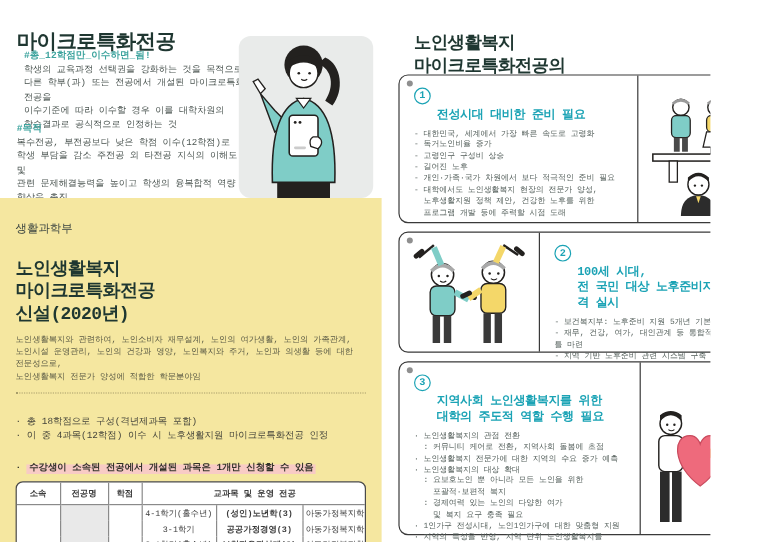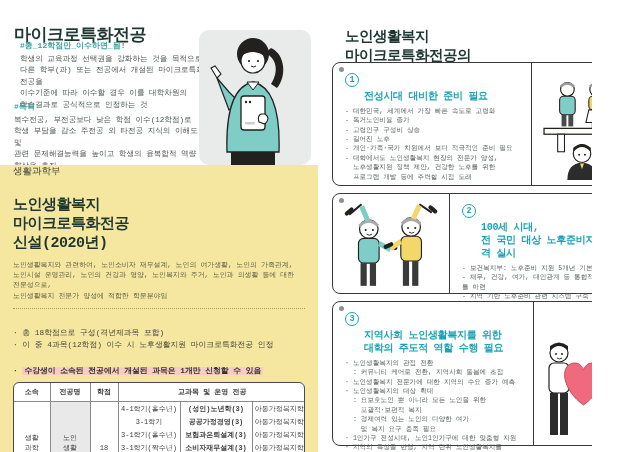--- a/index.html
+++ b/index.html
@@ -10,21 +10,21 @@
   
   .intro{position:absolute;left:0;top:0;width:318px;height:165px;background:#fff;}
   .intro-title{position:absolute;left:14px;top:12px;font-size:17px;font-weight:bold;color:#1f3731;letter-spacing:-0.5px;}
   .hashtag{font-size:8px;font-weight:bold;color:#3da49e;margin:0 0 3px 0;}
   .intro-block1{position:absolute;left:20px;top:40px;width:185px;}
   .intro-block2{position:absolute;left:14px;top:101px;width:185px;}
   .intro p{margin:0;font-size:7.6px;line-height:1.5;color:#4a5450;}
   .illu-panel{position:absolute;right:7px;top:30px;width:112px;height:135px;background:#e9ebea;border-radius:10px;}
 
   
-  .program{position:absolute;left:0;top:165px;width:318px;height:287px;background:#f5e7a0;box-sizing:border-box;padding:0 13px;}
+  .program{position:absolute;left:0;top:165px;width:318px;height:287px;background:#f5e7a0;box-sizing:border-box;padding:19px 13px;}
   .dept{font-size:9.5px;color:#3a4440;margin-bottom:2px;}
   .program-title{font-size:15px;font-weight:bold;color:#1f3731;line-height:1.28;letter-spacing:-0.5px;}
   .program-desc{margin-top:6px;font-size:6.9px;line-height:1.5;color:#5b5b45;}
   .dotted-divider{border:none;border-top:1px dotted #a79d6a;margin:7px 0 5px 0;}
   .program-bullets{font-size:7.8px;line-height:1.55;color:#44443a;}
   .highlight-row{font-size:7.8px;font-weight:bold;color:#33332a;margin-top:14px;}
   .highlight-text{background:#f8cbc5;padding:0 2px;}
   .table-wrap{margin-top:6px;background:#fff;border:1.5px solid #4a4a4a;border-radius:6px;overflow:hidden;}
   table{border-collapse:collapse;width:100%;table-layout:fixed;}
   th,td{font-size:7px;text-align:center;padding:1.5px 2px;border-left:1px solid #8a8a8a;color:#3b3b3b;vertical-align:middle;}

